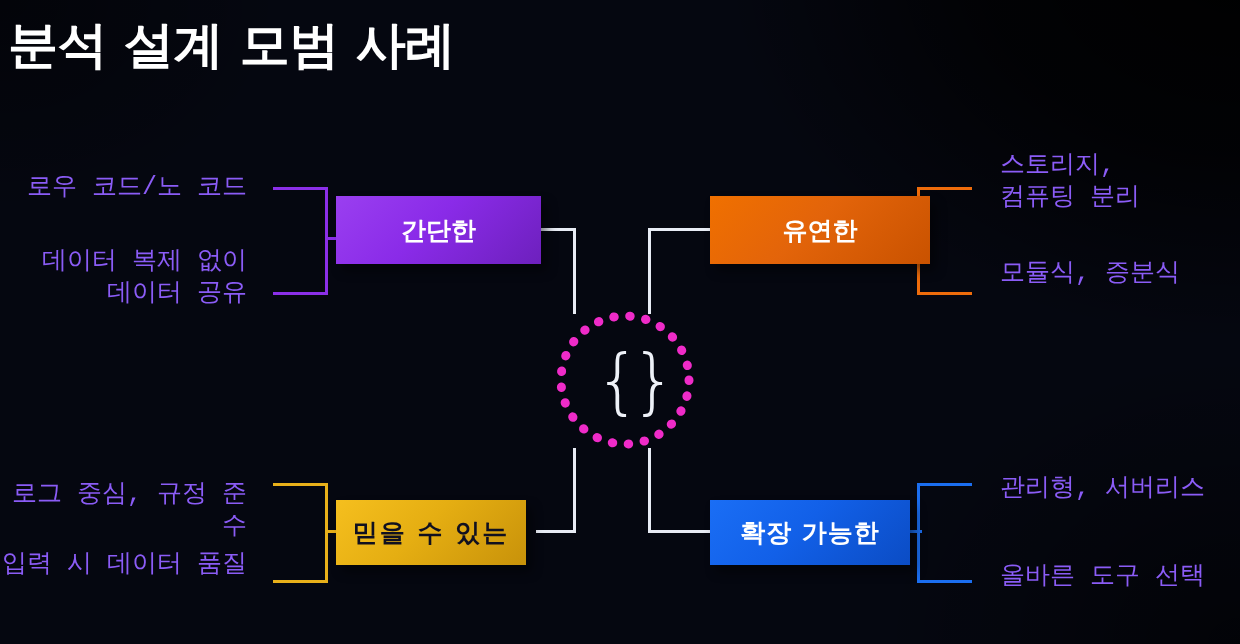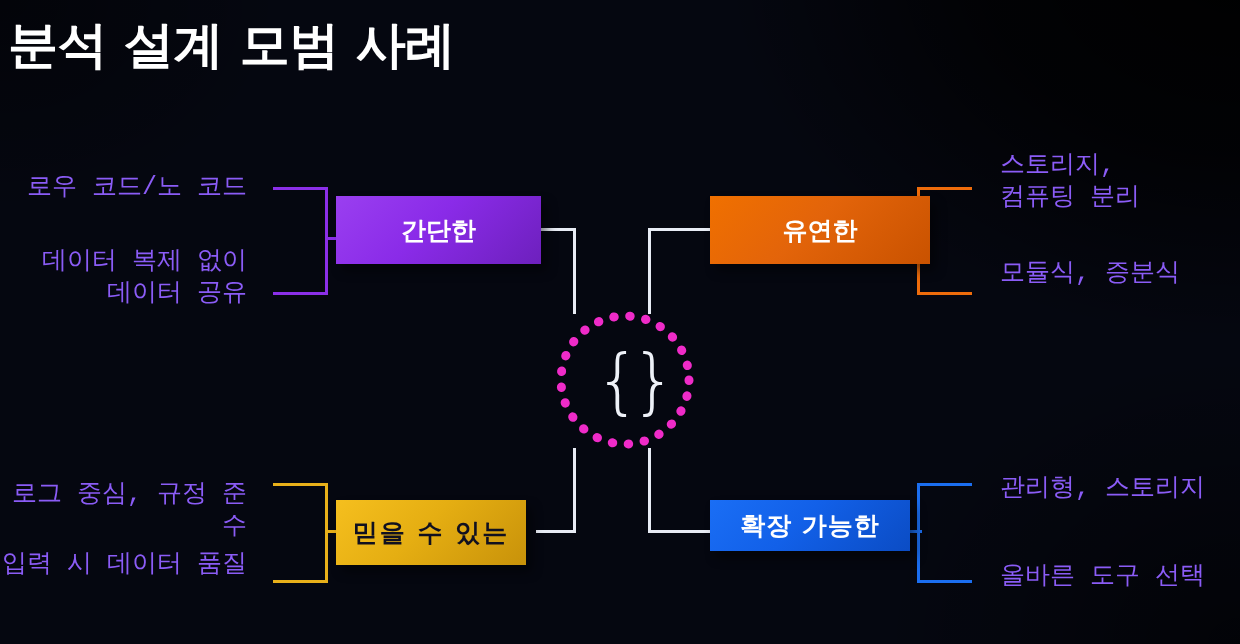--- a/index.html
+++ b/index.html
@@ -69,21 +69,21 @@
     left: 710px; top: 196px; width: 220px; height: 68px;
     background: linear-gradient(135deg, #f07000 0%, #e3640a 45%, #c95200 100%);
   }
   #node-reliable {
     left: 336px; top: 500px; width: 190px; height: 65px;
     background: linear-gradient(135deg, #f5bf1e 0%, #e5ae12 45%, #c8920a 100%);
     color: #101020;
     letter-spacing: 2px;
   }
   #node-scalable {
-    left: 710px; top: 500px; width: 200px; height: 51px;
+    left: 710px; top: 500px; width: 200px; height: 65px;
     background: linear-gradient(135deg, #1a6ef5 0%, #1260e8 45%, #0b4cc4 100%);
     letter-spacing: 1px;
   }
 
   
   .caption {
     position: absolute;
     font-size: 25px;
     color: #8b5cf6;
     line-height: 1.28;
@@ -255,16 +255,16 @@
   <div class="caption right-align" id="cap-share">데이터 복제 없이
 데이터 공유</div>
 
   <div class="caption left-align" id="cap-storage">스토리지,
 컴퓨팅 분리</div>
   <div class="caption left-align" id="cap-modular">모듈식, 증분식</div>
 
   <div class="caption right-align" id="cap-log">로그 중심, 규정 준수</div>
   <div class="caption right-align" id="cap-quality">입력 시 데이터 품질</div>
 
-  <div class="caption left-align" id="cap-managed">관리형, 스토리지</div>
+  <div class="caption left-align" id="cap-managed">관리형, 서버리스</div>
   <div class="caption left-align" id="cap-tools">올바른 도구 선택</div>
 
 </div>
 
 </body></html>

